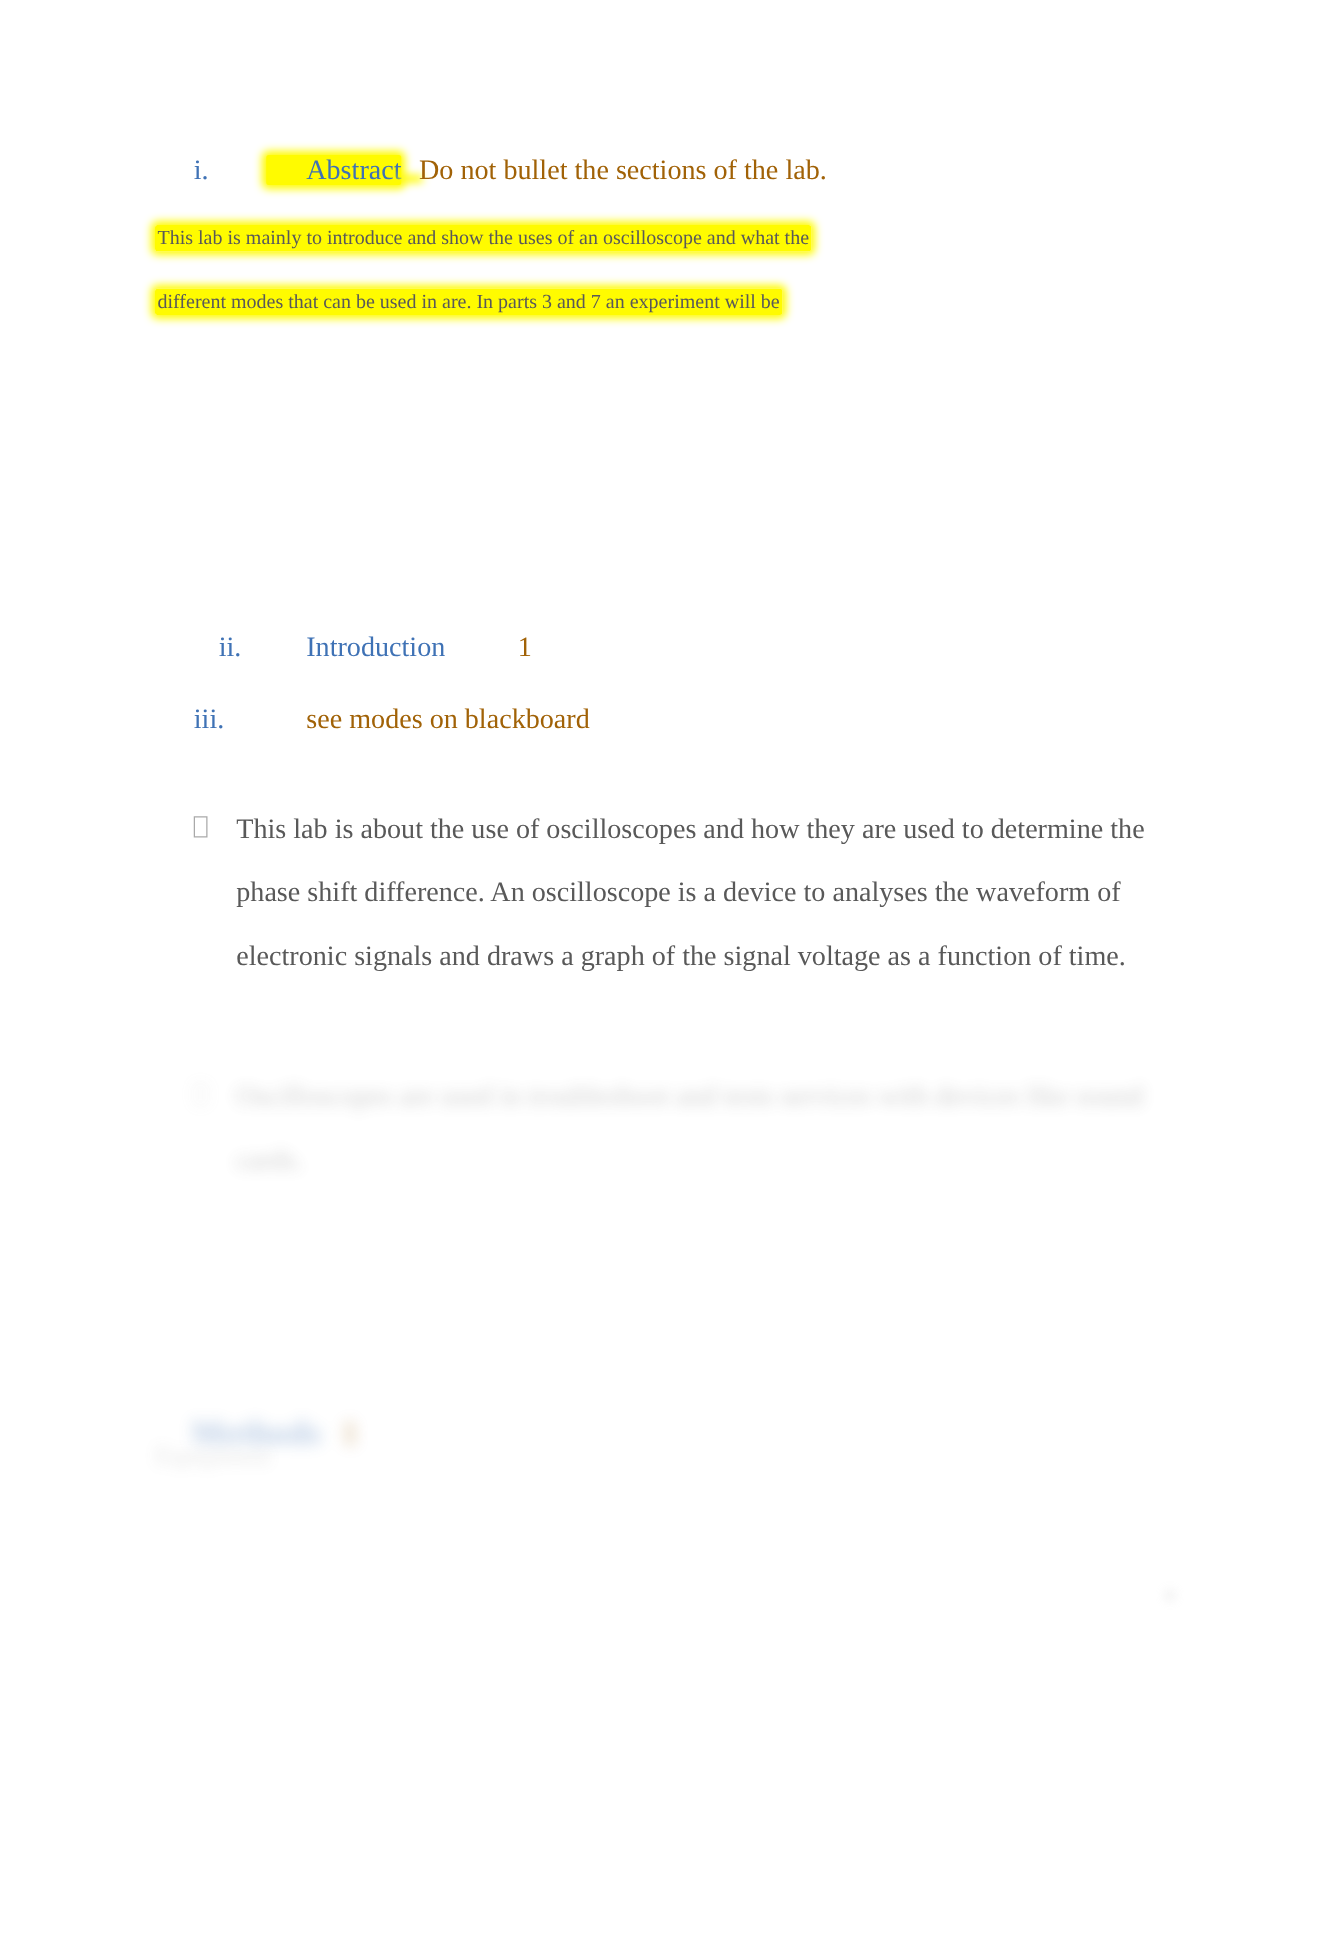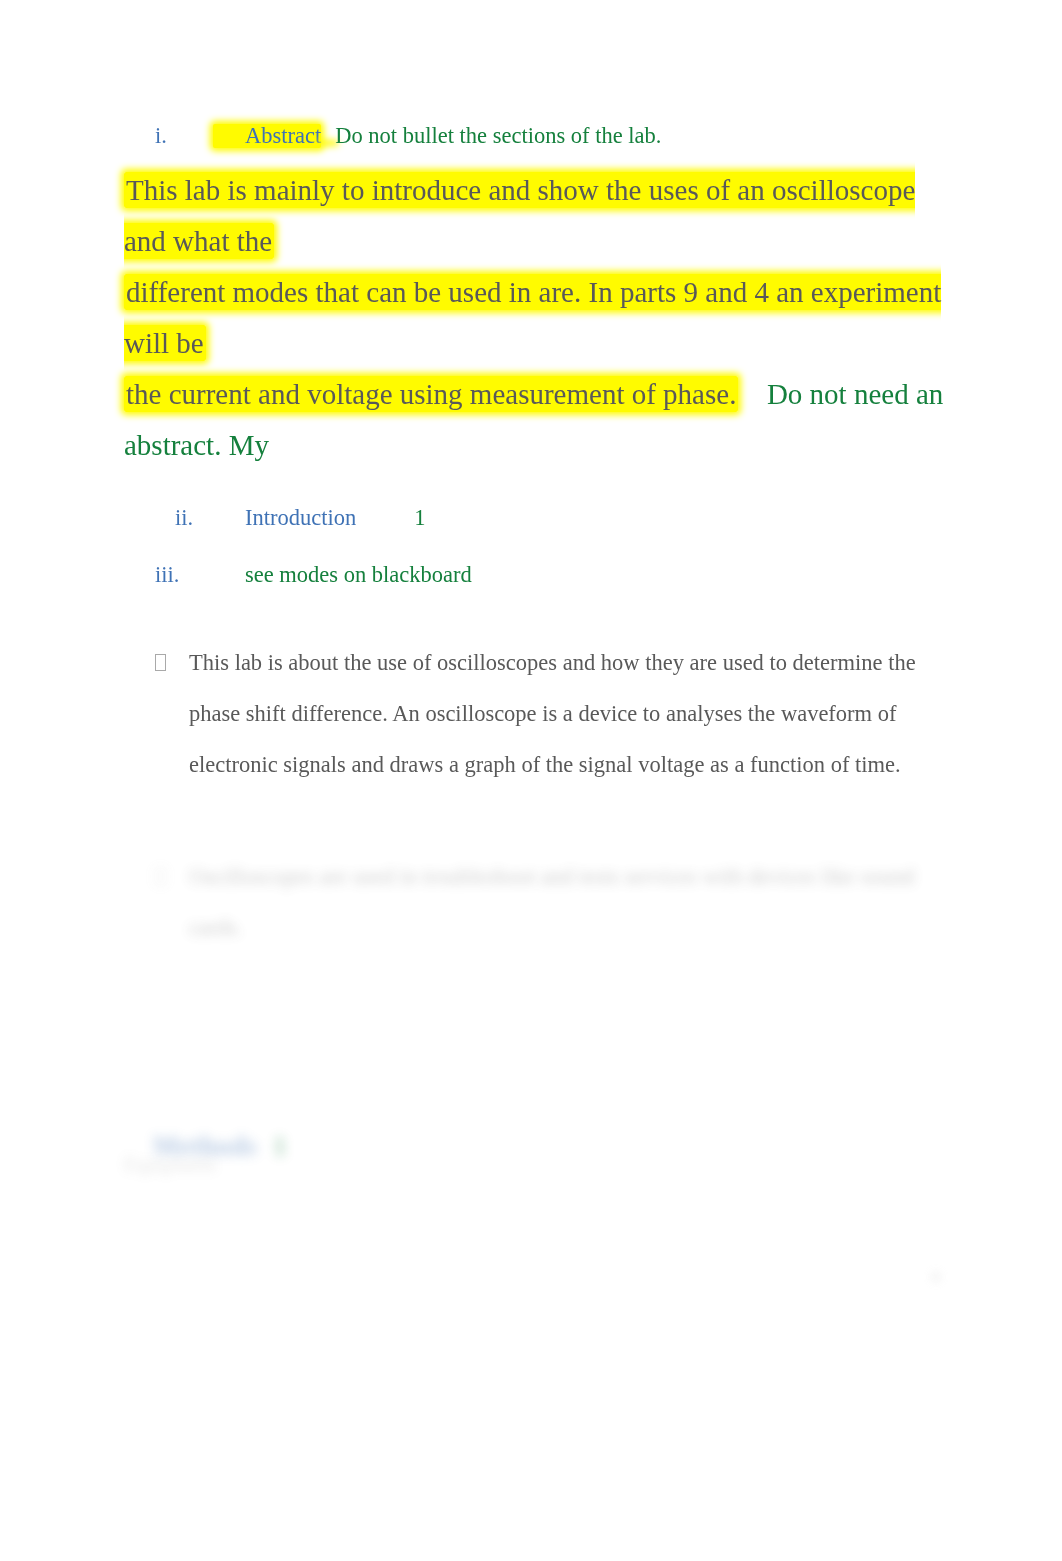--- a/index.html
+++ b/index.html
@@ -13,21 +13,21 @@
     position: relative;
     width: 1062px;
     height: 1561px;
     background: #ffffff;
     font-family: "Liberation Serif", "DejaVu Serif", serif;
     overflow: hidden;
   }
 
   
   .t-blue   { color: #3f72b5; }
-  .t-green  { color: #15803d; }
+  .t-green  { color: #a16207; }
   .t-body   { color: #595959; }
 
   .hl {
     background: #fffb00;
     box-shadow: 0 0 7px 3px #fffb00;
     border-radius: 2px;
   }
 
   
   .outline-row {
@@ -54,21 +54,21 @@
 
   .gap-sm  { display:inline-block; width: 14px; }
   .gap-md  { display:inline-block; width: 58px; }
 
   
   .abstract-body {
     position: absolute;
     left: 124px;
     top: 165px;
     width: 830px;
-    font-size: 29px;
+    font-size: 16px;
     line-height: 51px;
     color: #595959;
   }
   .abstract-body .seg {
     padding: 2px 2px;
   }
 
   
   .bullet-block {
     position: absolute;
@@ -153,26 +153,21 @@
     <span class="outline-label t-blue hl">Abstract</span>
     <span class="gap-sm hl"></span>
     <span class="t-green">Do not bullet the sections of the lab.</span>
   </div>
 
   <div class="abstract-body">
     <div>
       <span class="seg hl">This lab is mainly to introduce and show the uses of an oscilloscope and what the</span>
     </div>
     <div>
-      <span class="seg hl">different modes that can be used in are. In parts 9 and 4 an experiment will be</span>
-    </div>
-    <div>
-      <span class="seg hl">the current and voltage using measurement of phase.</span>
-      <span style="display:inline-block;width:14px"></span>
-      <span class="t-green">Do not need an abstract. My</span>
+      <span class="seg hl">different modes that can be used in are. In parts 3 and 7 an experiment will be</span>
     </div>
   </div>
 
   <div class="outline-row row-introduction">
     <span class="outline-num t-blue">ii.</span>
     <span class="outline-label t-blue">Introduction</span>
     <span class="gap-md"></span>
     <span class="t-green">1</span>
   </div>
 

